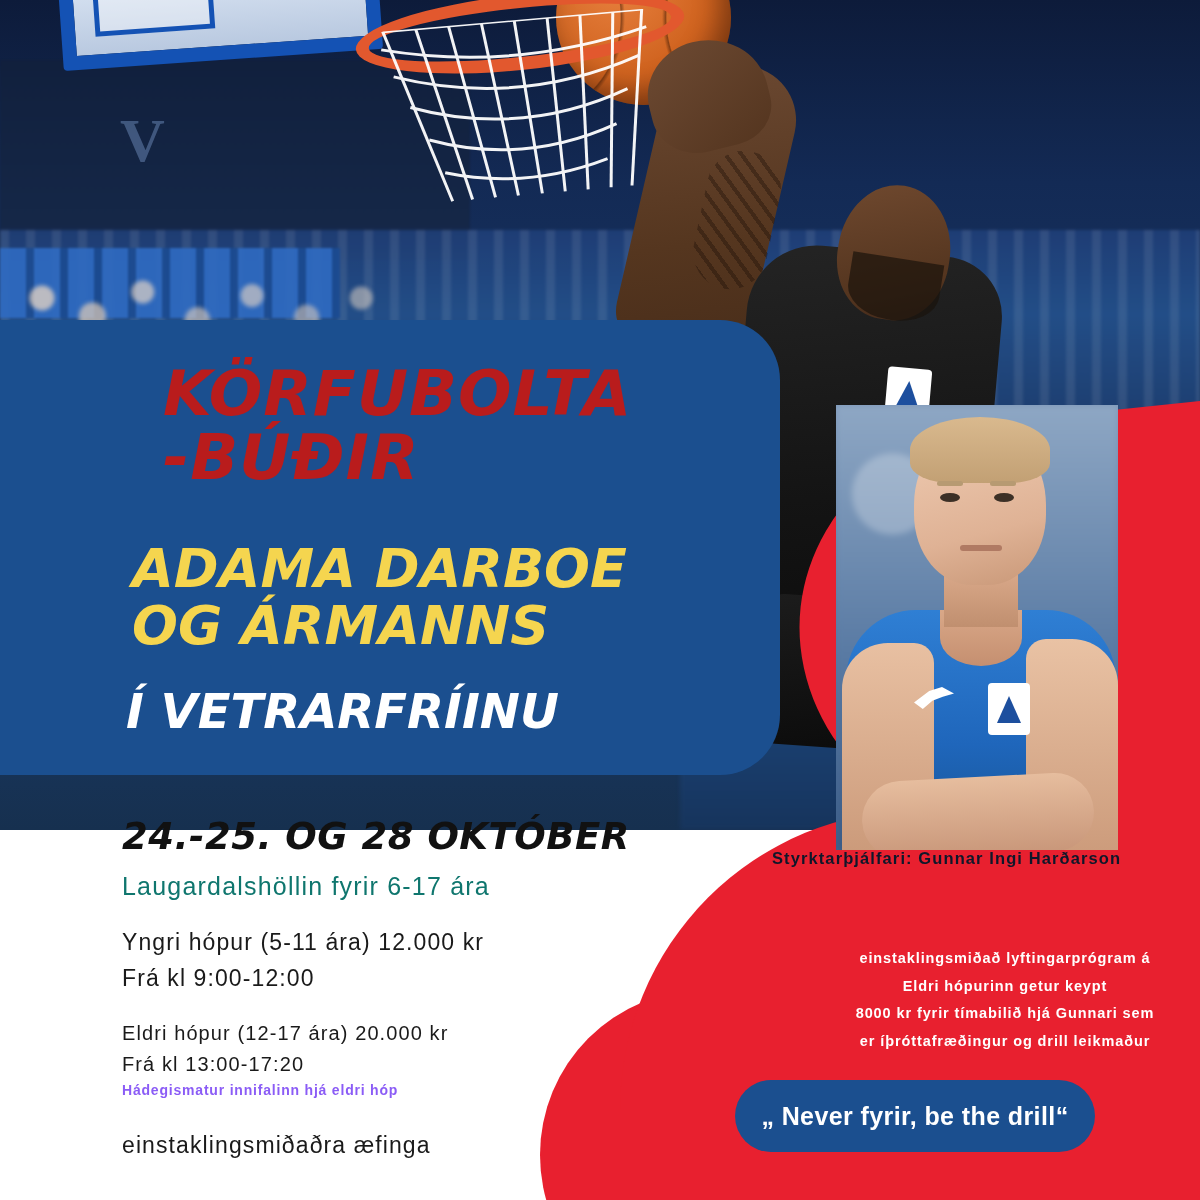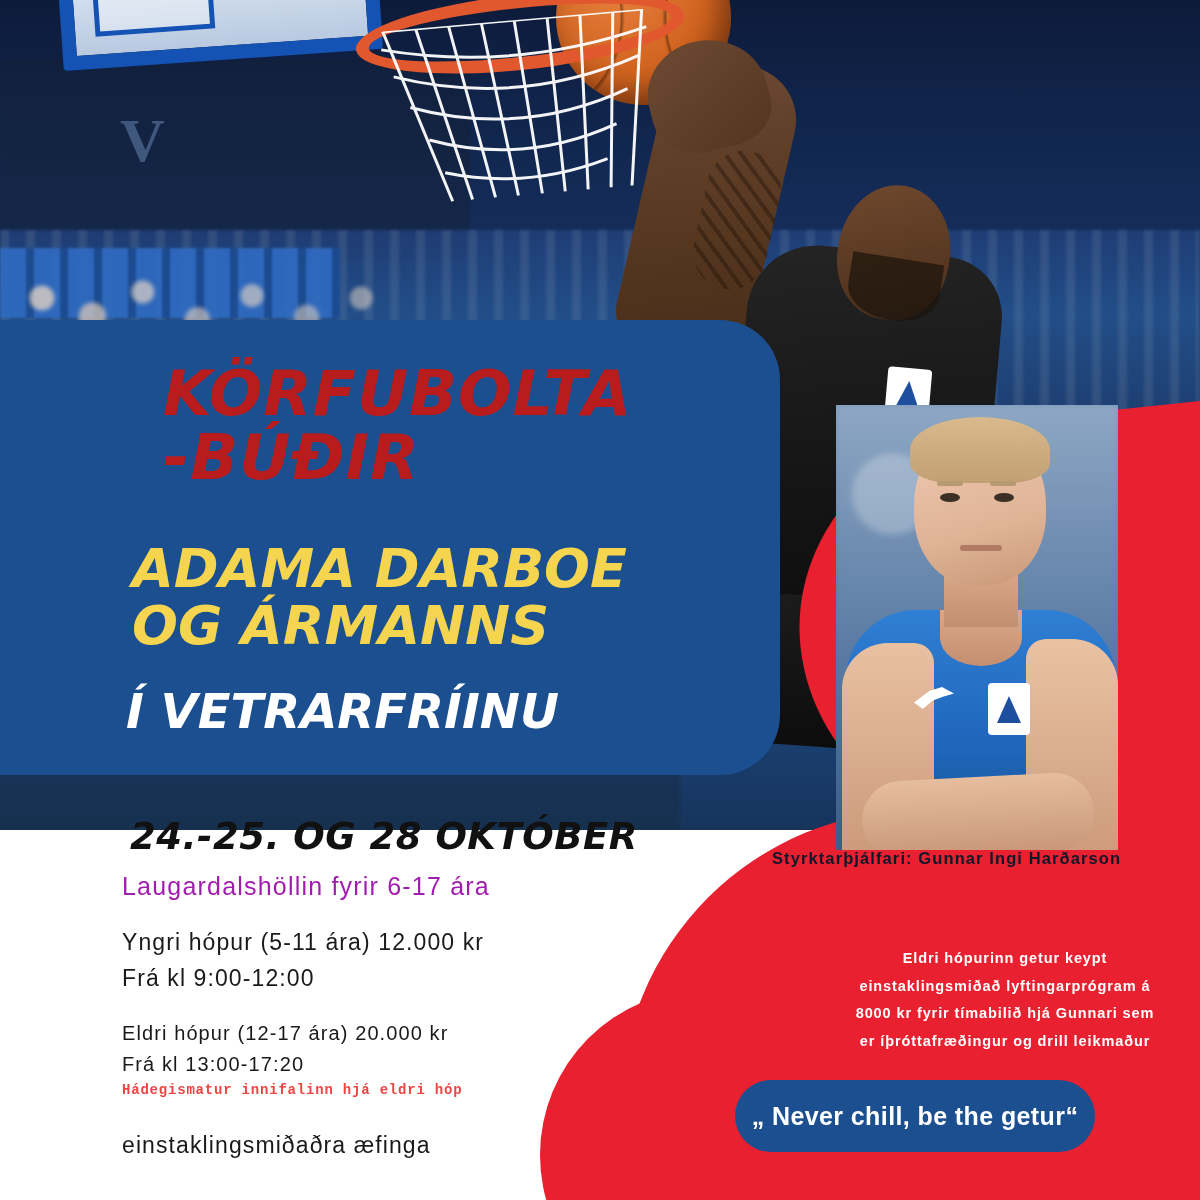--- a/index.html
+++ b/index.html
@@ -305,37 +305,37 @@
     font-family: "DejaVu Sans", sans-serif;
     font-weight: 800; font-style: italic;
     font-size: 48px; line-height: 1.05; color: #ffffff;
   }
 
   
   .info-date {
     position: absolute; left: 122px; top: 815px;
     font-family: "DejaVu Sans", sans-serif;
     font-weight: 800; font-style: italic;
-    font-size: 37px; color: #111111; letter-spacing: .5px; margin-left: 8px;
+    font-size: 37px; color: #111111; letter-spacing: .5px;
   }
   .info-venue {
     position: absolute; left: 122px; top: 872px;
-    font-size: 25px; color: #a21caf; letter-spacing: 1.2px;
+    font-size: 25px; color: #0f766e; letter-spacing: 1.2px;
   }
   .block-a {
     position: absolute; left: 122px; top: 925px;
     font-size: 23px; color: #1a1a1a; letter-spacing: 1.1px; line-height: 1.55;
   }
   .block-b {
     position: absolute; left: 122px; top: 1018px;
     font-size: 20px; color: #1a1a1a; letter-spacing: 1.1px; line-height: 1.55;
   }
   .note-small {
     position: absolute; left: 122px; top: 1082px;
-    font-size: 14px; color: #ef4444; letter-spacing: .8px; font-weight: 700; font-family: Liberation Mono, monospace;
+    font-size: 14px; color: #8b5cf6; letter-spacing: .8px; font-weight: 700;
   }
   .block-c {
     position: absolute; left: 122px; top: 1128px;
     font-size: 23px; color: #1a1a1a; letter-spacing: 1.1px; line-height: 1.55;
   }
 
   .coach-caption {
     position: absolute; left: 772px; top: 849px;
     font-size: 16.5px; font-weight: 700; color: #0f172a; letter-spacing: 1.1px;
   }
@@ -468,23 +468,23 @@
 
   <div class="note-small">Hádegismatur innifalinn hjá eldri hóp</div>
 
   <div class="block-c">
     <div>einstaklingsmiðaðra æfinga</div>
   </div>
 
   <div class="coach-caption">Styrktarþjálfari: Gunnar Ingi Harðarson</div>
 
   <div class="red-note">
+    <div>einstaklingsmiðað lyftingarprógram á</div>
     <div>Eldri hópurinn getur keypt</div>
-    <div>einstaklingsmiðað lyftingarprógram á</div>
     <div>8000 kr fyrir tímabilið hjá Gunnari sem</div>
     <div>er íþróttafræðingur og drill leikmaður</div>
   </div>
 
   <div class="pill">
-    <span>„ Never chill, be the getur“</span>
+    <span>„ Never fyrir, be the drill“</span>
   </div>
 
 </div>
 
 </body></html>

